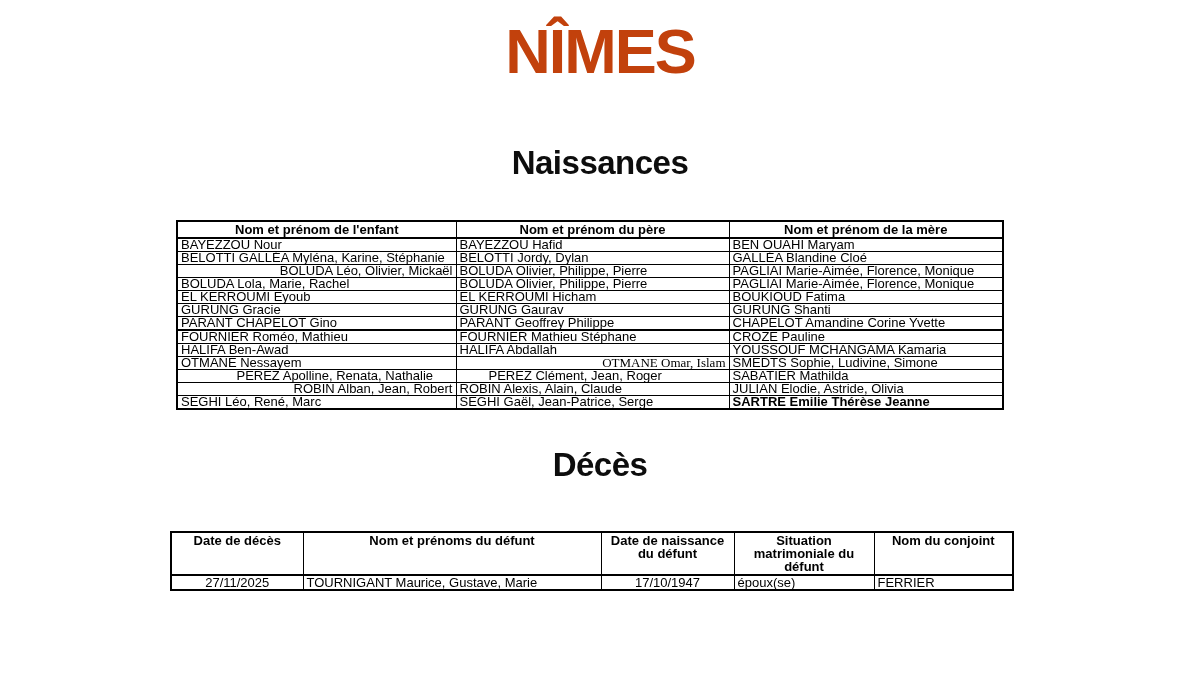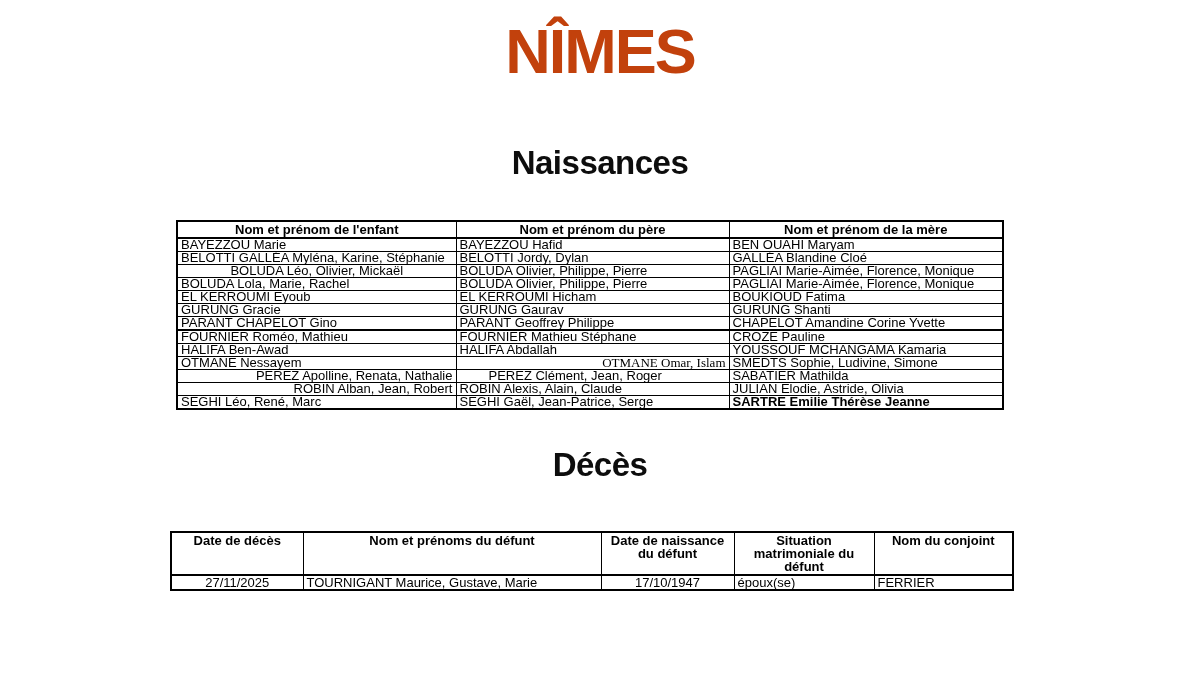--- a/index.html
+++ b/index.html
@@ -90,31 +90,31 @@
   </colgroup>
   <thead>
       <tr>
         <th>Nom et prénom de l'enfant</th>
         <th>Nom et prénom du père</th>
         <th>Nom et prénom de la mère</th>
       </tr>
     </thead>
   <tbody>
       <tr>
-        <td style="text-align: left;">BAYEZZOU Marie</td>
+        <td style="text-align: left;">BAYEZZOU Nour</td>
         <td style="text-align: left;">BAYEZZOU Hafid</td>
         <td style="text-align: left;">BEN OUAHI Maryam</td>
       </tr>
       <tr>
         <td style="text-align: left;">BELOTTI GALLÉA Myléna, Karine, Stéphanie</td>
         <td style="text-align: left;">BELOTTI Jordy, Dylan</td>
         <td style="text-align: left;">GALLÉA Blandine Cloé</td>
       </tr>
       <tr>
-        <td style="text-align: center;">BOLUDA Léo, Olivier, Mickaël</td>
+        <td style="text-align: right;">BOLUDA Léo, Olivier, Mickaël</td>
         <td style="text-align: left;">BOLUDA Olivier, Philippe, Pierre</td>
         <td style="text-align: left;">PAGLIAI Marie-Aimée, Florence, Monique</td>
       </tr>
       <tr>
         <td style="text-align: left;">BOLUDA Lola, Marie, Rachel</td>
         <td style="text-align: left;">BOLUDA Olivier, Philippe, Pierre</td>
         <td style="text-align: left;">PAGLIAI Marie-Aimée, Florence, Monique</td>
       </tr>
       <tr>
         <td style="text-align: left;">EL KERROUMI Eyoub</td>
@@ -140,21 +140,21 @@
         <td style="text-align: left;">HALIFA Ben-Awad</td>
         <td style="text-align: left;">HALIFA Abdallah</td>
         <td style="text-align: left;">YOUSSOUF MCHANGAMA Kamaria</td>
       </tr>
       <tr>
         <td style="text-align: left;">OTMANE Nessayem</td>
         <td style="text-align: right; font-family: Liberation Serif, serif;">OTMANE Omar, Islam</td>
         <td style="text-align: left;">SMEDTS Sophie, Ludivine, Simone</td>
       </tr>
       <tr>
-        <td style="text-align: right; padding-left: 39px;">PEREZ Apolline, Renata, Nathalie</td>
+        <td style="text-align: center; padding-left: 39px;">PEREZ Apolline, Renata, Nathalie</td>
         <td style="text-align: left; padding-left: 32px;">PEREZ Clément, Jean, Roger</td>
         <td style="text-align: left;">SABATIER Mathilda</td>
       </tr>
       <tr>
         <td style="text-align: right;">ROBIN Alban, Jean, Robert</td>
         <td style="text-align: left;">ROBIN Alexis, Alain, Claude</td>
         <td style="text-align: left;">JULIAN Elodie, Astride, Olivia</td>
       </tr>
       <tr>
         <td style="text-align: left;">SEGHI Léo, René, Marc</td>

